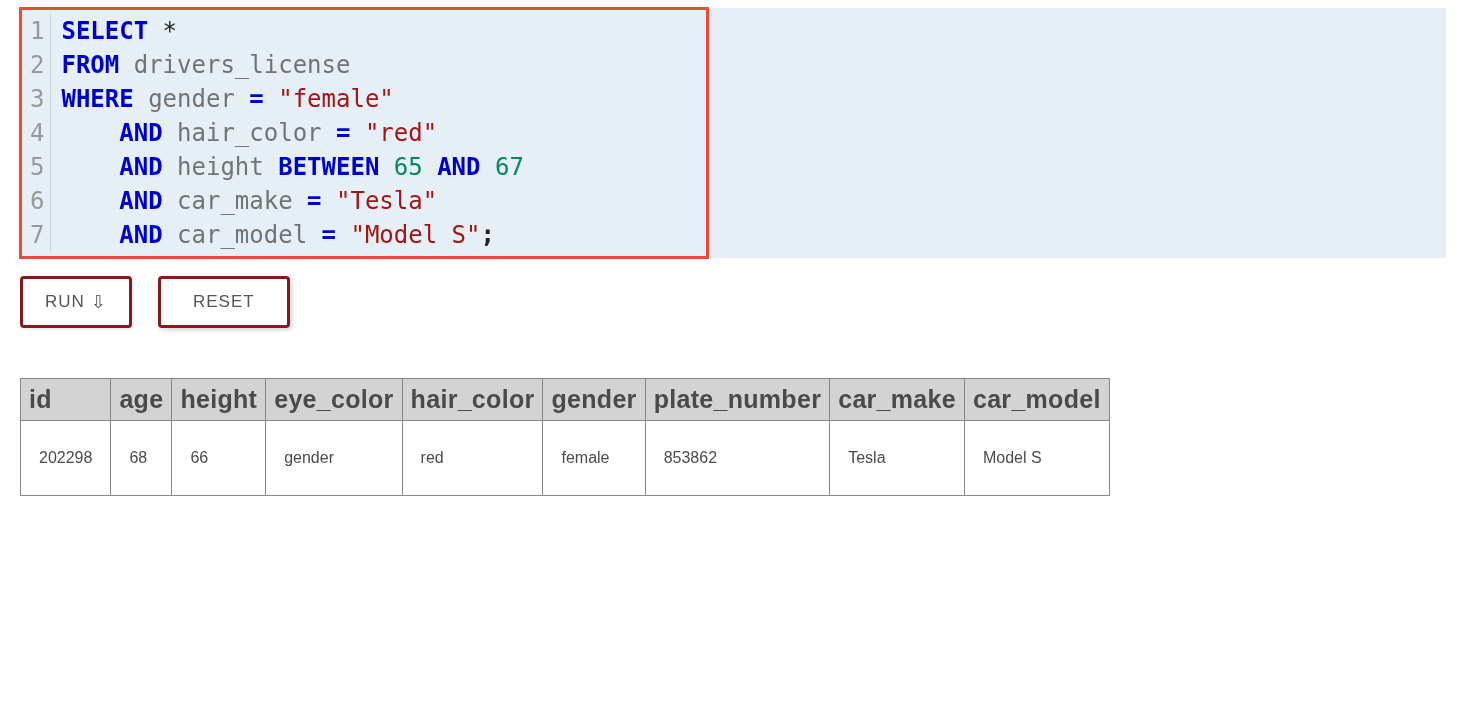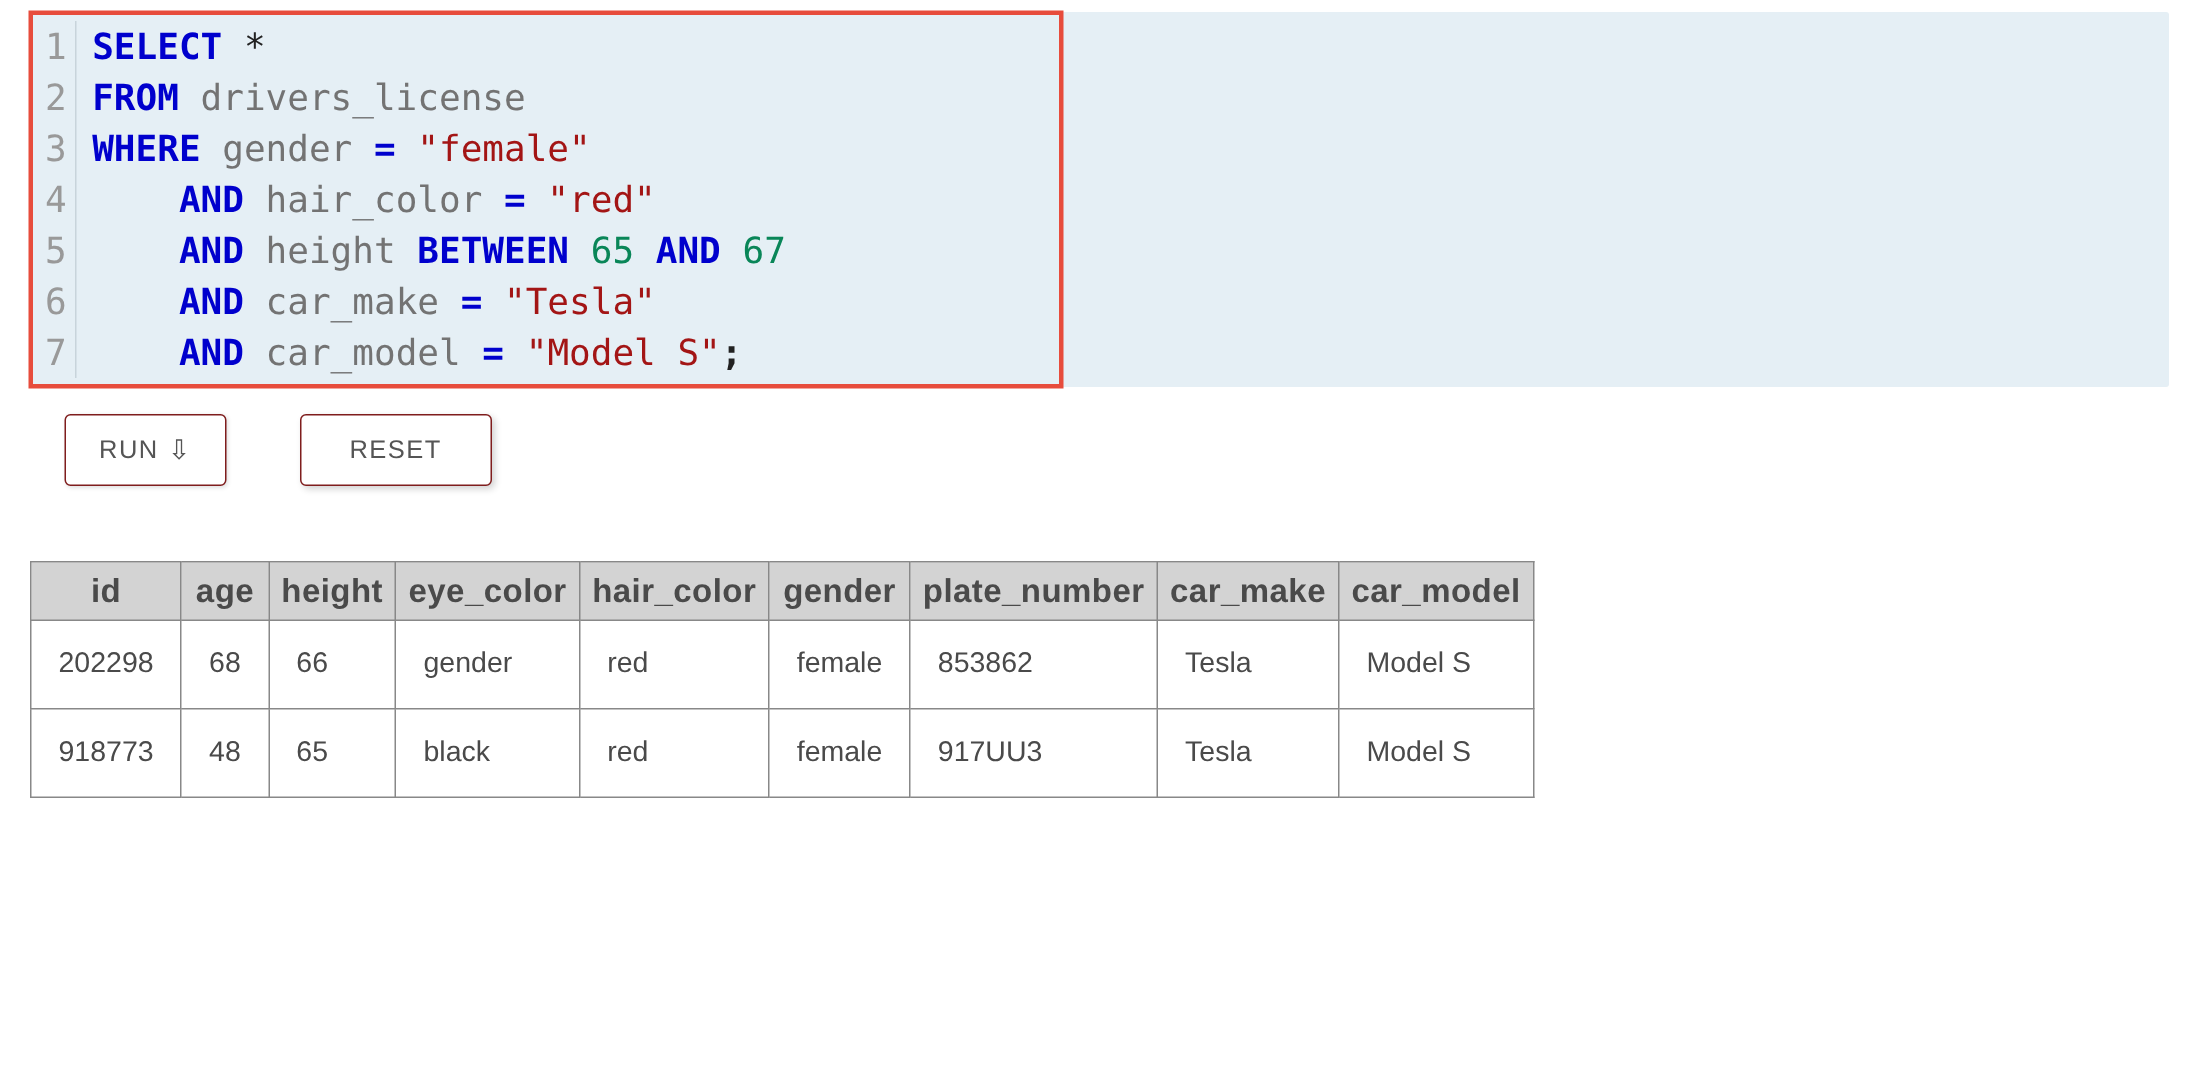--- a/index.html
+++ b/index.html
@@ -63,33 +63,32 @@
     .star { color: #222222; }
     .punct { color: #222222; font-weight: bold; }
 
     .button-row {
       display: flex;
       gap: 26px;
       margin-bottom: 50px;
     }
     .btn {
       background: #ffffff;
-      border: 1px solid #7f1d1d;
+      border: 3px solid #7f1d1d;
       border-radius: 4px;
       color: #555555;
       font-size: 17px;
       font-weight: 500;
       letter-spacing: 1px;
       cursor: pointer;
       font-family: inherit;
       display: inline-flex;
       align-items: center;
       justify-content: center;
       gap: 6px;
-      margin-left: 23px;
     }
     .btn-run {
       padding: 12px 22px;
       box-shadow: 1px 1px 3px rgba(0,0,0,0.12);
     }
     .btn-reset {
       padding: 11px 32px;
       box-shadow: 2px 2px 5px rgba(0,0,0,0.18);
     }
     .btn-arrow {
@@ -97,30 +96,30 @@
     }
 
     .results-table {
       border-collapse: collapse;
       font-family: -apple-system, BlinkMacSystemFont, "Segoe UI", Helvetica, Arial, sans-serif;
     }
     .results-table th {
       background: #d3d3d3;
       border: 1px solid #888888;
       padding: 6px 8px;
-      text-align: center;
+      text-align: left;
       font-weight: 700;
-      font-size: 22px;
+      font-size: 25px;
       color: #4a4a4a;
       letter-spacing: 0.3px;
     }
     .results-table td {
       border: 1px solid #888888;
-      padding: 18px 18px;
-      font-size: 19px;
+      padding: 28px 18px;
+      font-size: 16px;
       color: #4a4a4a;
       text-align: left;
       vertical-align: middle;
     }
   </style>
 </head>
 <body>
 
 <div class="editor-wrapper">
   <div class="editor-highlight"></div>
@@ -167,25 +166,14 @@
         <td>202298</td>
         <td>68</td>
         <td>66</td>
         <td>gender</td>
         <td>red</td>
         <td>female</td>
         <td>853862</td>
         <td>Tesla</td>
         <td>Model S</td>
       </tr>
-      <tr>
-        <td>918773</td>
-        <td>48</td>
-        <td>65</td>
-        <td>black</td>
-        <td>red</td>
-        <td>female</td>
-        <td>917UU3</td>
-        <td>Tesla</td>
-        <td>Model S</td>
-      </tr>
     </tbody>
 </table>
 
 </body></html>

